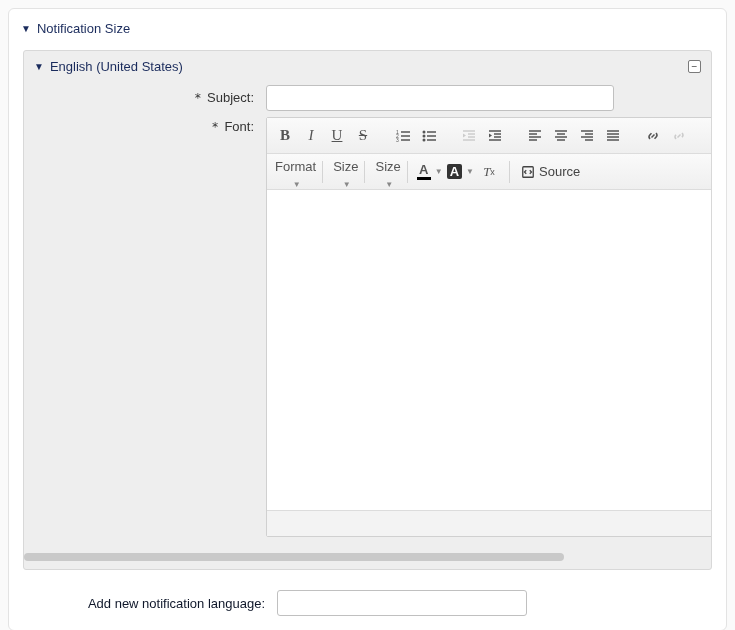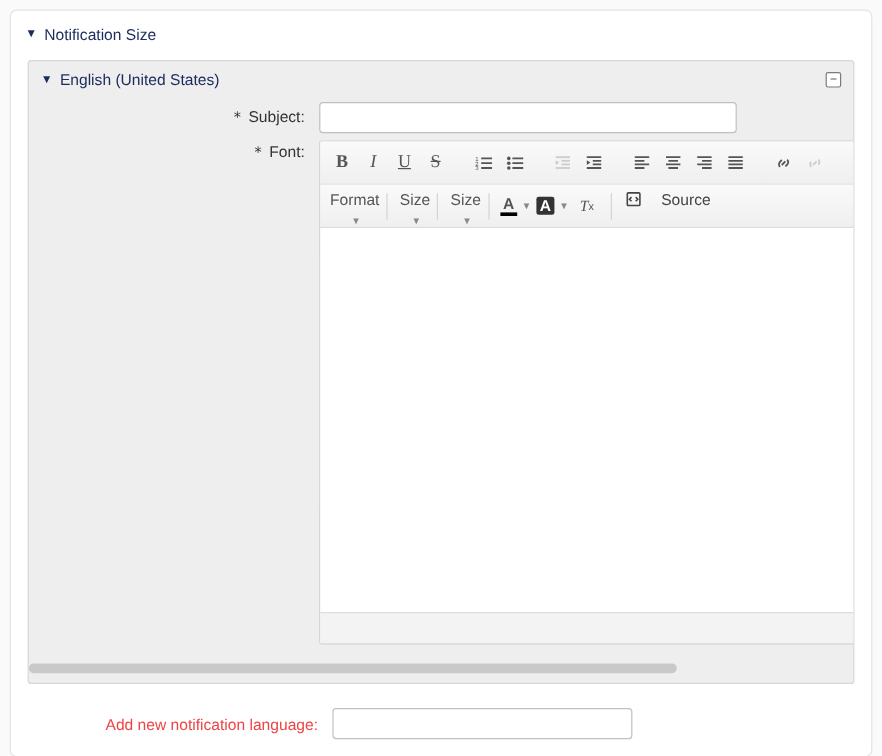--- a/index.html
+++ b/index.html
@@ -121,22 +121,22 @@
     justify-content: center;
     color: #555;
     cursor: pointer;
     border-radius: 2px;
     padding: 0 2px;
   }
   .btn svg { display: block; }
   .btn.disabled { color: #bbb; cursor: default; opacity: 0.7;}
   .source-btn {
     display: flex;
-    align-items: flex-start;
-    gap: 16px;
+    align-items: center;
+    gap: 4px;
     color: #444;
     font-size: 13px;
     padding: 0 4px;
     height: 26px;
     cursor: pointer;
   }
   .combo {
     display: flex;
     align-items: center;
     height: 26px;
@@ -178,21 +178,21 @@
     background: #c9c9c9;
     border-radius: 4px;
   }
   .add-lang-row {
     display: flex;
     align-items: center;
     gap: 12px;
     padding: 10px 6px 4px 6px;
   }
   .add-lang-lbl {
-    color: #ef4444;
+    color: #0f172a;
     font-size: 13px;
     width: 240px;
     text-align: right;
   }
   .add-lang-input {
     width: 250px;
     height: 26px;
     border: 1px solid #c0c0c0;
     border-radius: 3px;
     padding: 2px 6px;

